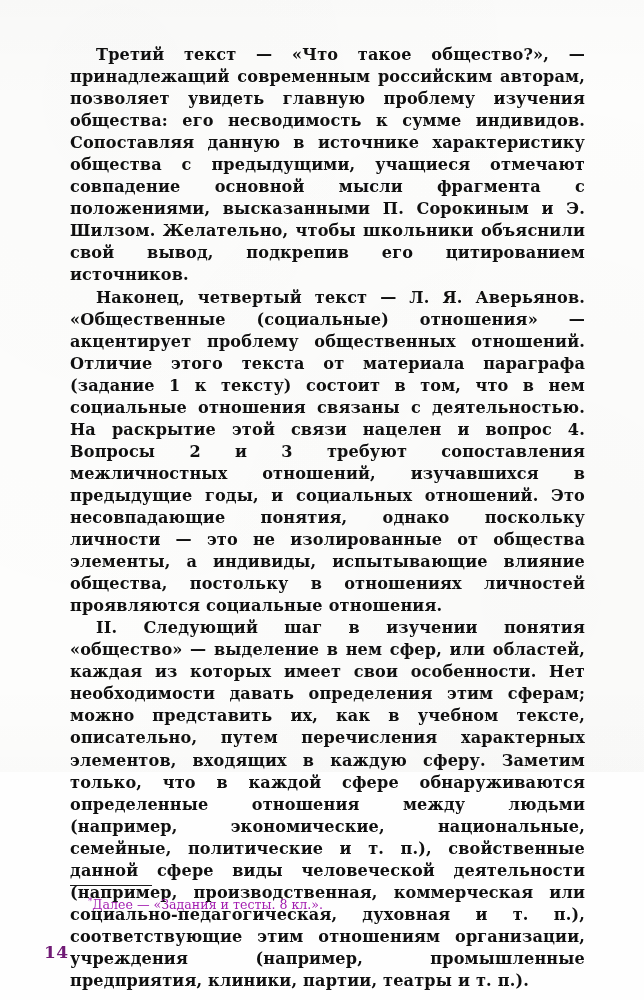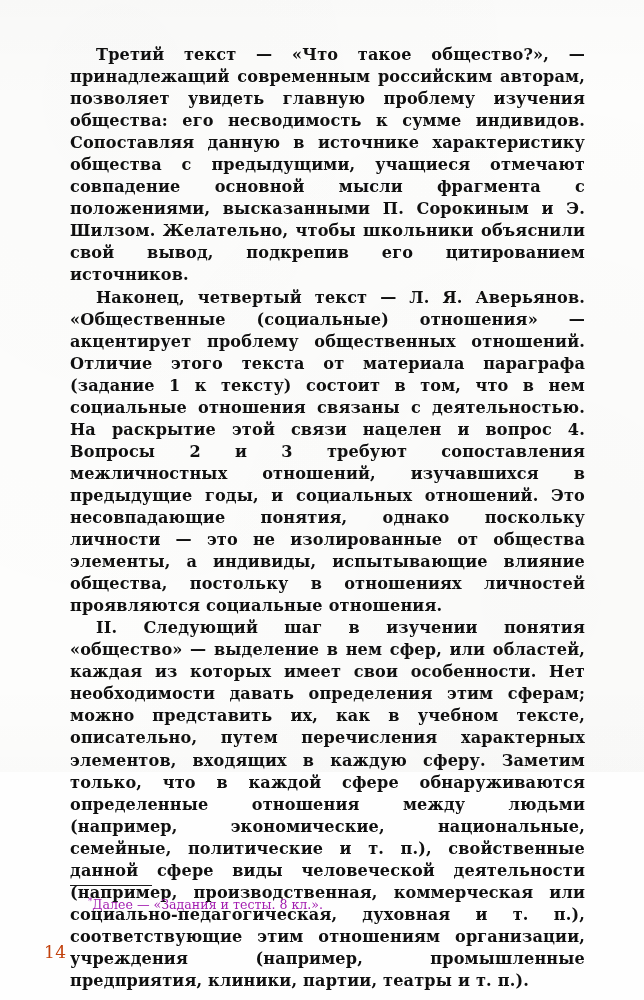--- a/index.html
+++ b/index.html
@@ -93,22 +93,22 @@
     font-size: 0.68em;
     vertical-align: super;
     line-height: 0;
   }
 
   #page-number {
     position: absolute;
     left: 44px;
     top: 942px;
     font-size: 17px;
-    font-weight: 400;
-    color: #c2410c;
+    font-weight: 700;
+    color: #701a75;
     letter-spacing: 0.02em;
   }
 </style>
 </head>
 <body>
 
 <div id="page">
 
   <div id="textblock">
 

